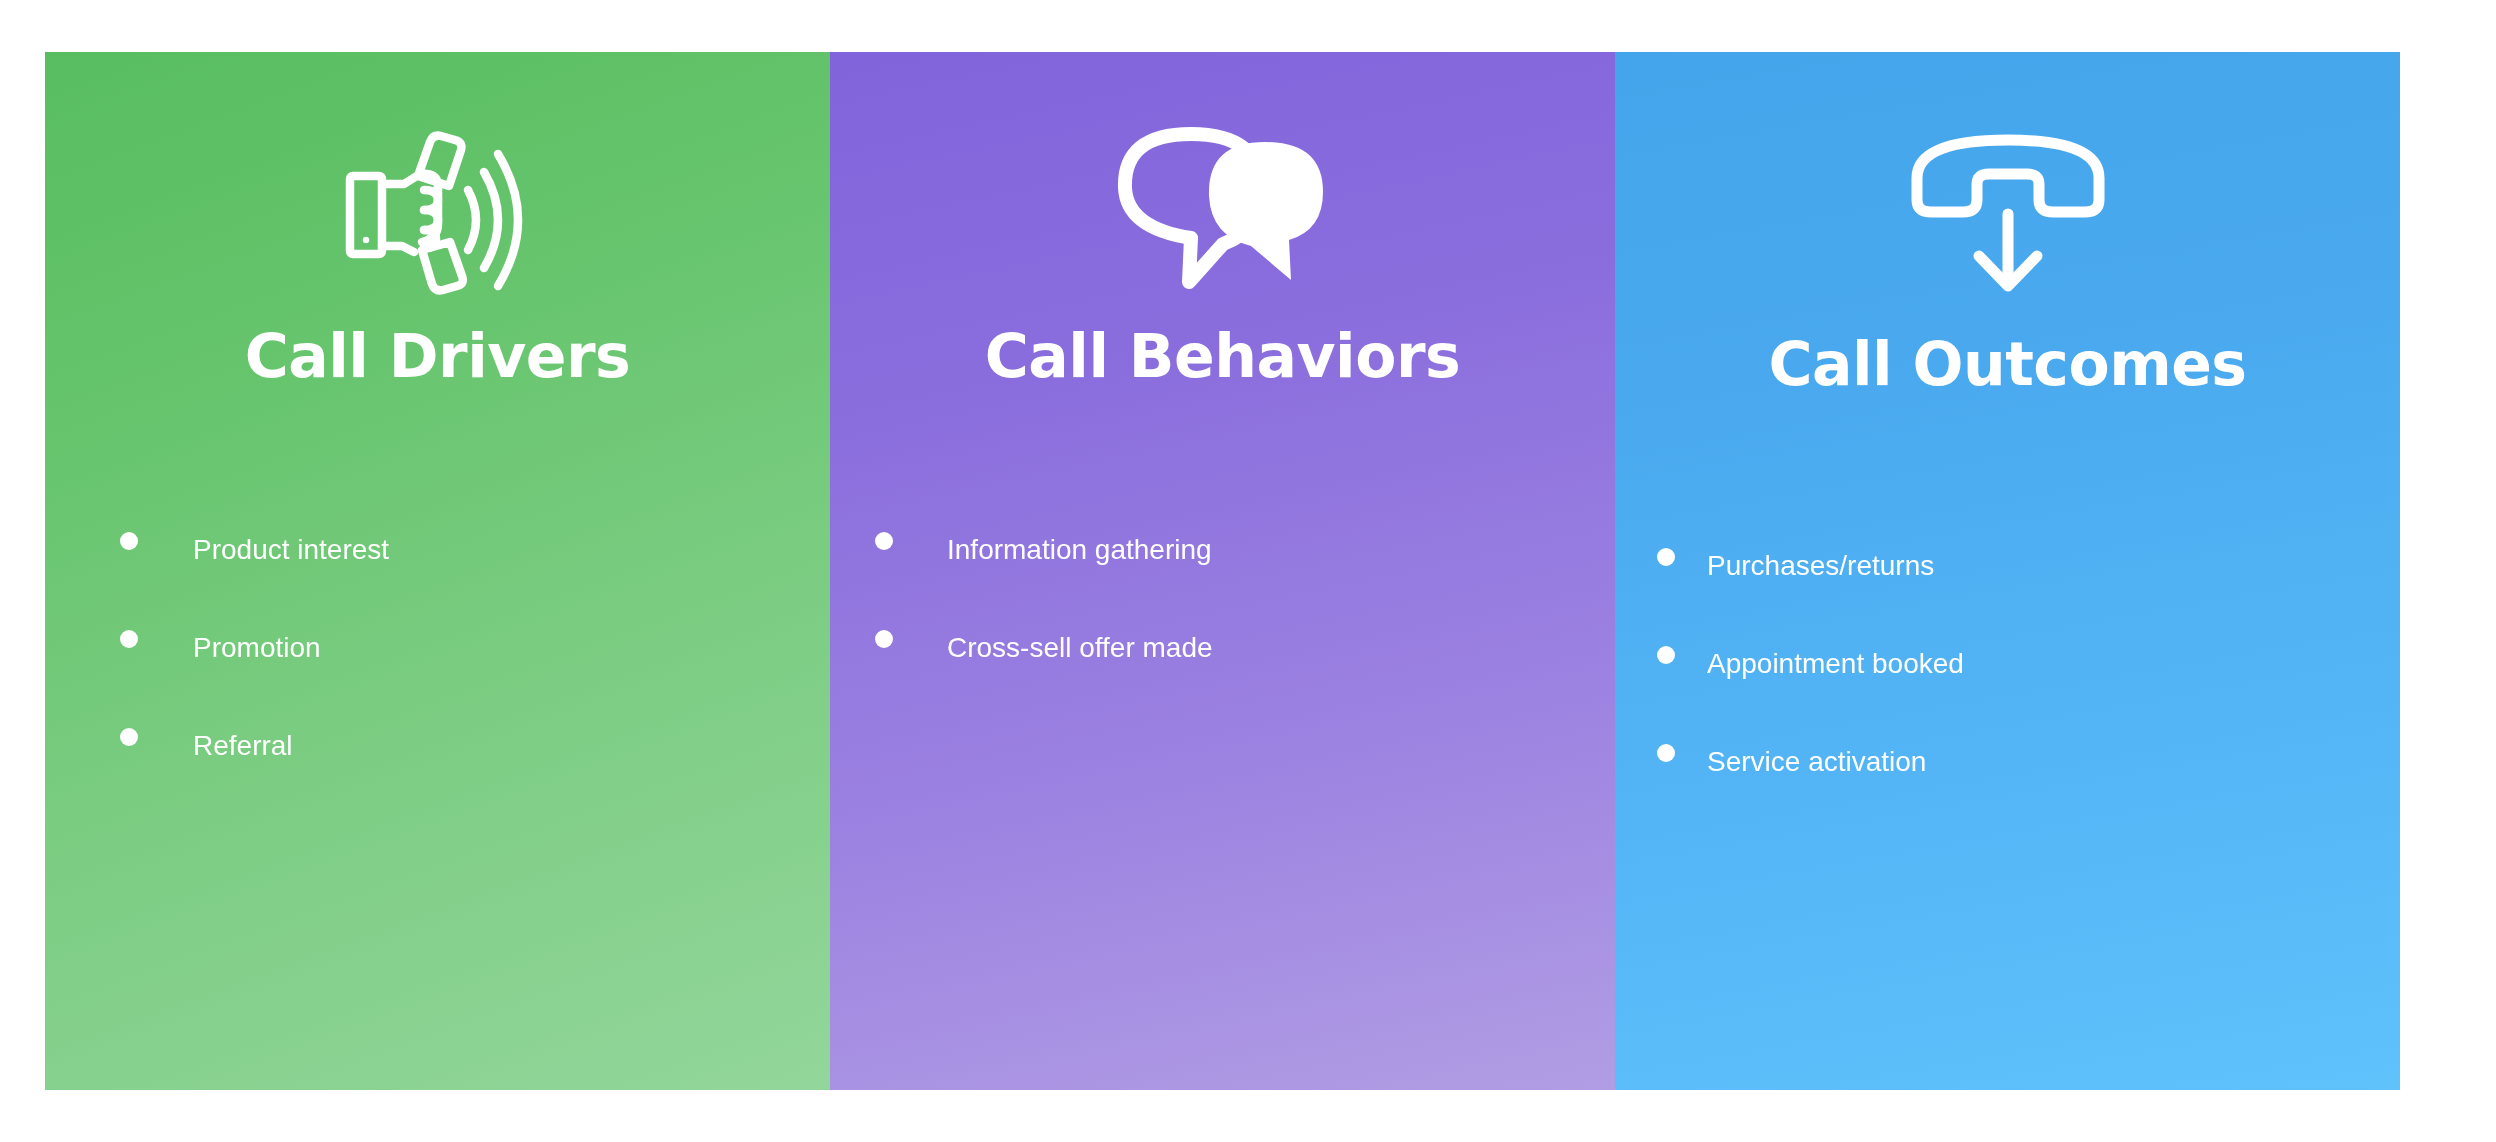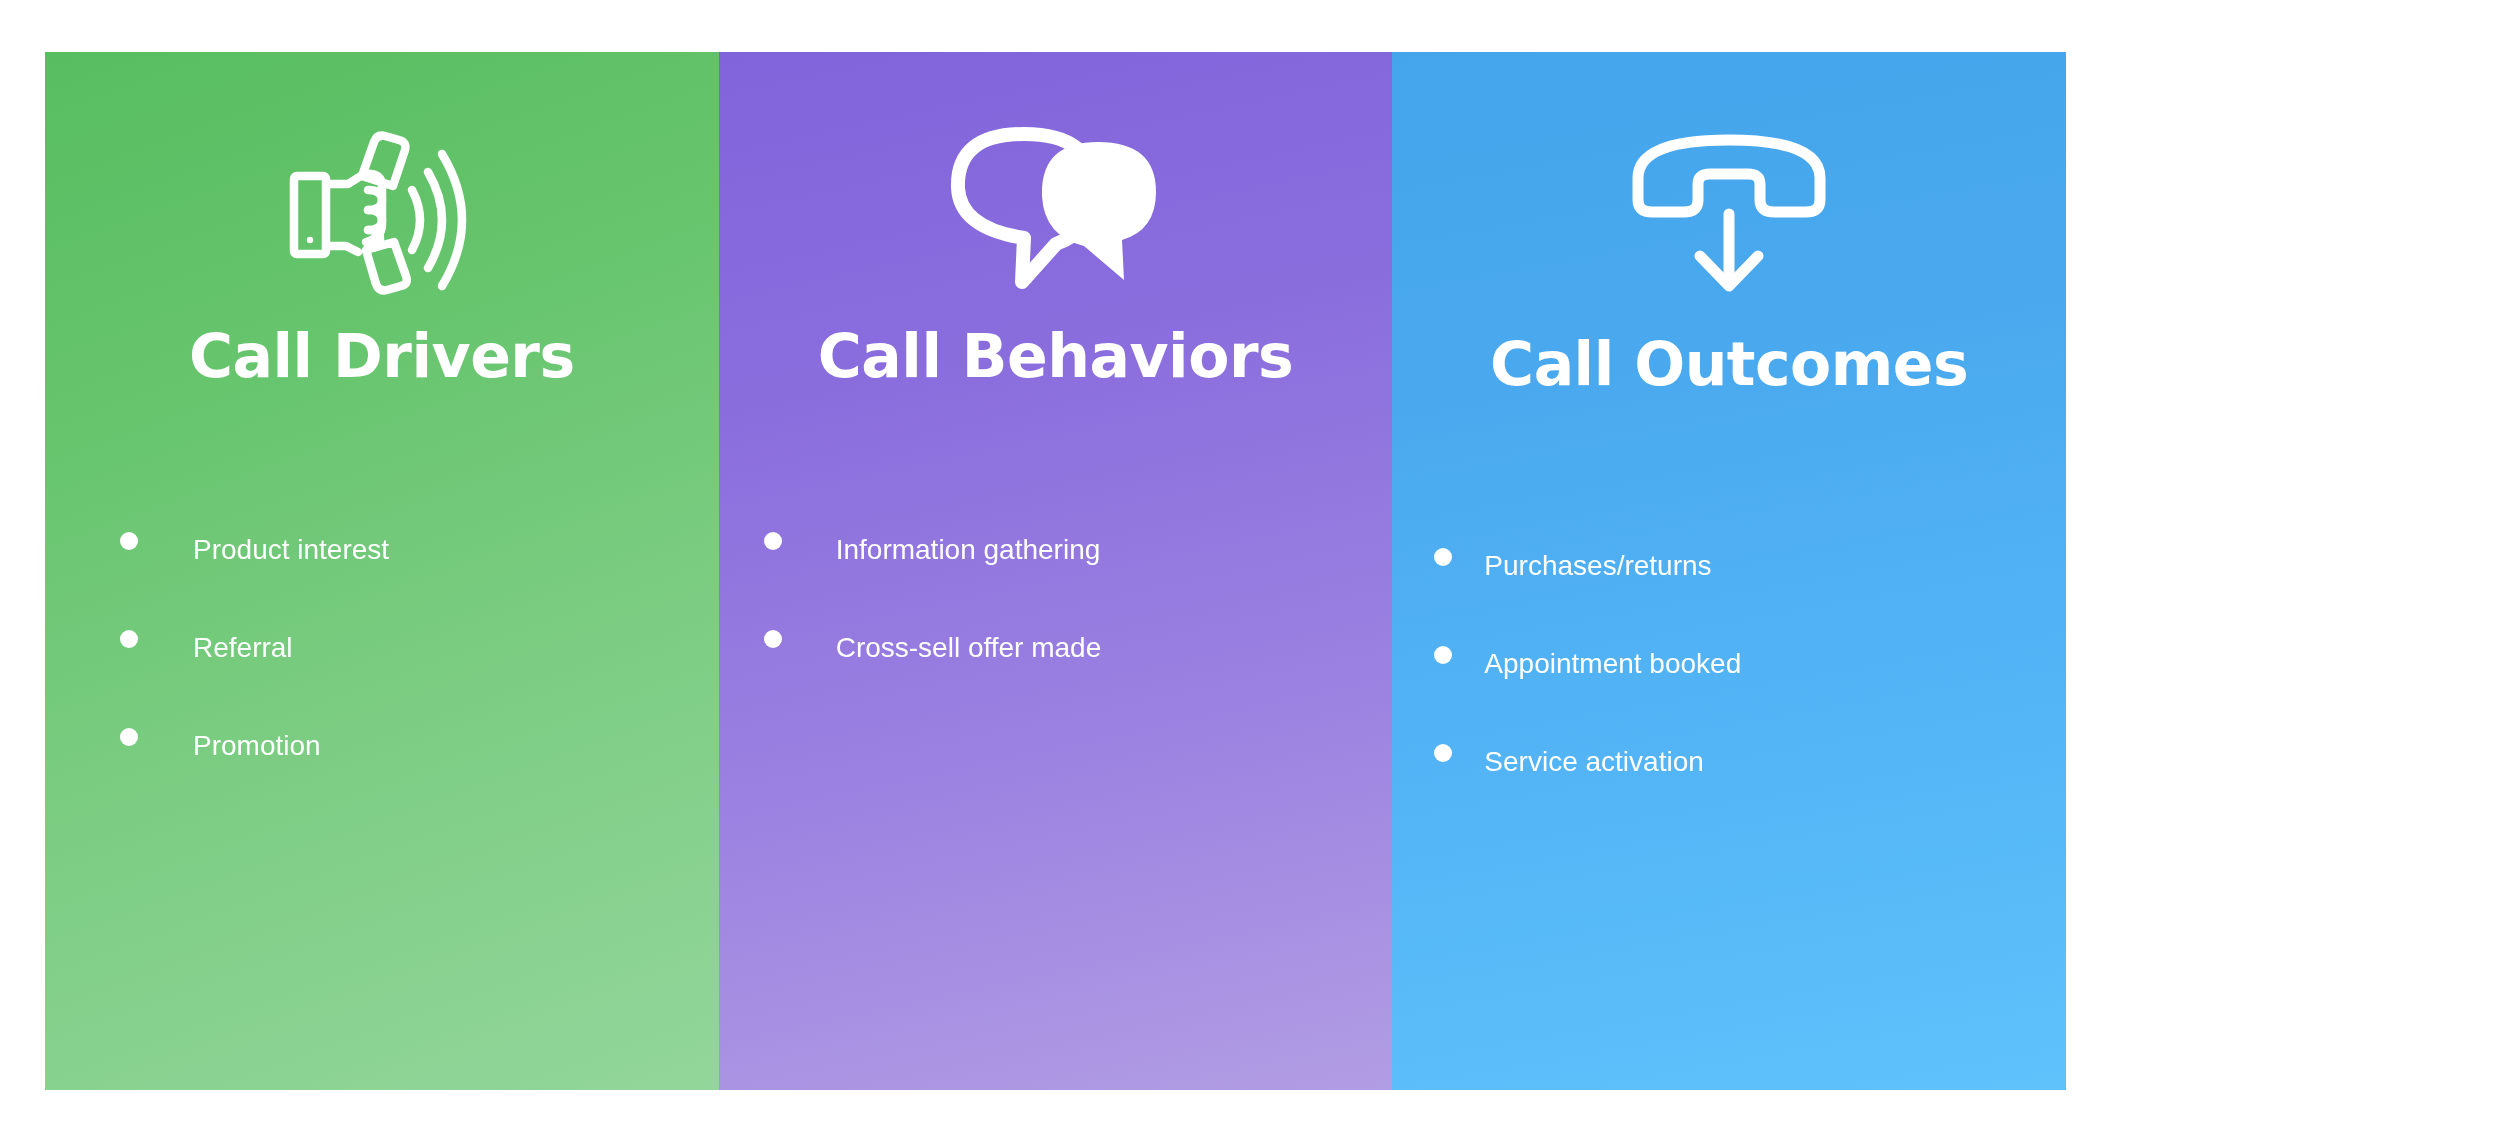--- a/index.html
+++ b/index.html
@@ -11,21 +11,21 @@
     width: 2496px;
     height: 1142px;
     font-family: "Liberation Sans", sans-serif;
     overflow: hidden;
   }
 
   #board {
     position: absolute;
     left: 45px;
     top: 52px;
-    width: 2021px;
+    width: 2355px;
     height: 1038px;
     display: flex;
     flex-direction: row;
     border-radius: 9px;
   }
 
   .panel {
     position: relative;
     width: 802px;
     height: 100%;
@@ -149,25 +149,25 @@
 
     <h2 class="panel-title">Call Drivers</h2>
 
     <ul class="bullet-list">
       <li class="bullet-item">
         <span class="bullet-dot"></span>
         <span class="bullet-text">Product interest</span>
       </li>
       <li class="bullet-item">
         <span class="bullet-dot"></span>
+        <span class="bullet-text">Promotion</span>
+      </li>
+      <li class="bullet-item">
+        <span class="bullet-dot"></span>
         <span class="bullet-text">Referral</span>
-      </li>
-      <li class="bullet-item">
-        <span class="bullet-dot"></span>
-        <span class="bullet-text">Promotion</span>
       </li>
     </ul>
   </section>
 
   <section class="panel panel-purple">
 
     <div class="icon-wrap">
       <svg width="216" height="180" viewBox="0 0 216 180" aria-hidden="true">
 
         <path d="M150 22 q58 0 58 50 q0 38 -34 48 l2 40 l-40 -34 q-40 -10 -42 -50 q-2 -54 56 -54 z" fill="#ffffff" stroke="none"></path>

